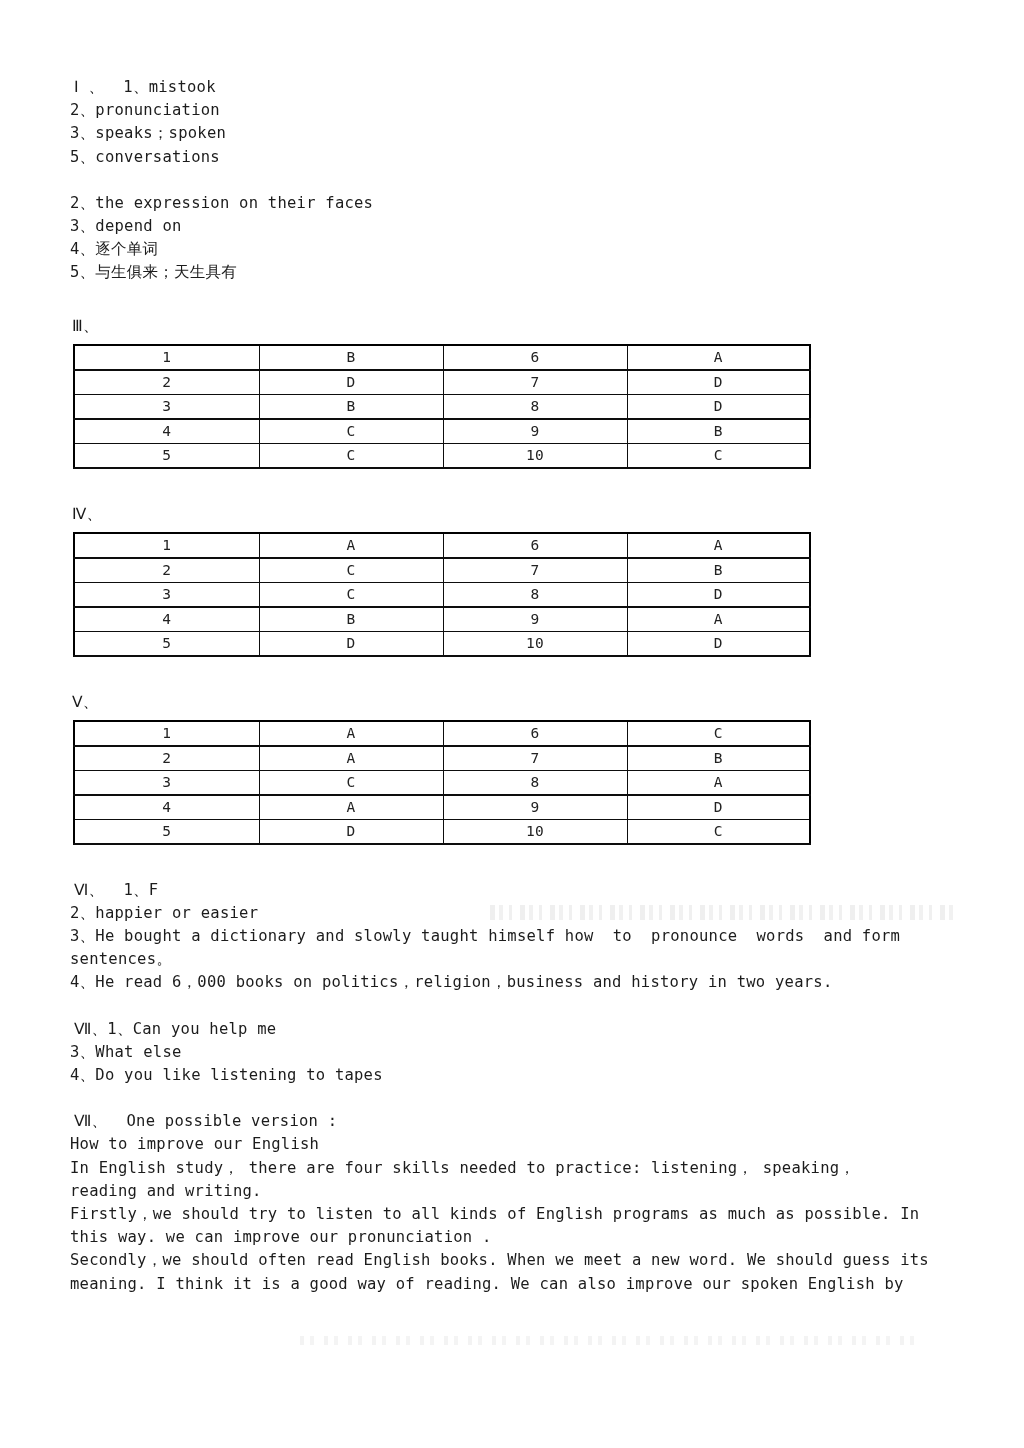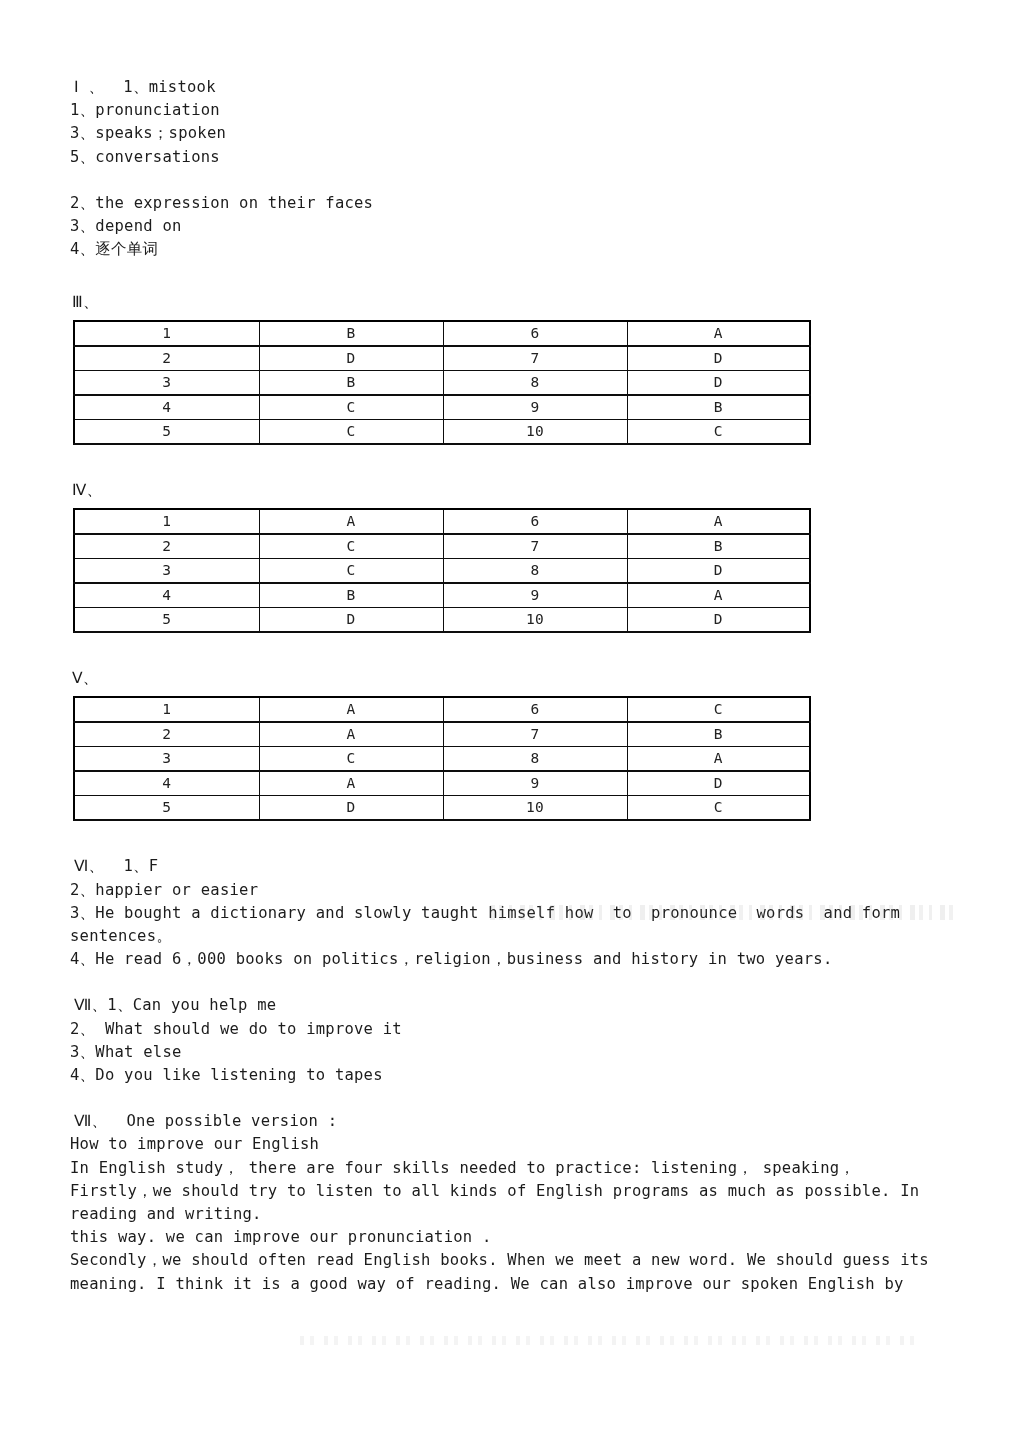--- a/index.html
+++ b/index.html
@@ -121,31 +121,32 @@
 </style>
 </head>
 <body>
 
 <div class="page">
 
   <div class="content">
 
     <div class="block">
       <div class="line indent-head">Ⅰ 、  1、mistook</div>
-      <div class="line">1、pronunciation</div>
+      <div class="line">2、pronunciation</div>
       <div class="line">3、speaks；spoken</div>
       <div class="line">5、conversations</div>
     </div>
 
     <div class="gap-sm"></div>
 
     <div class="block">
       <div class="line">2、the expression on their faces</div>
       <div class="line">3、depend on</div>
       <div class="line">4、逐个单词</div>
+      <div class="line">5、与生俱来；天生具有</div>
     </div>
 
     <div class="gap-md"></div>
 
     <div class="block table-wrap">
       <div class="sec-head">Ⅲ、</div>
       <table class="ans-table">
         <colgroup>
             <col class="c1">
             <col class="c2">
@@ -286,33 +287,32 @@
       <div class="line">2、happier or easier</div>
       <div class="line">3、He bought a dictionary and slowly taught himself how  to  pronounce  words  and form</div>
       <div class="line">sentences。</div>
       <div class="line">4、He read 6，000 books on politics，religion，business and history in two years.</div>
     </div>
 
     <div class="gap-sm"></div>
 
     <div class="block">
       <div class="line indent-head">Ⅶ、1、Can you help me</div>
-      <div class="line">2、 What should we do to improve it</div>
       <div class="line">3、What else</div>
       <div class="line">4、Do you like listening to tapes</div>
     </div>
 
     <div class="gap-sm"></div>
 
     <div class="block">
       <div class="line indent-head">Ⅶ、  One possible version :</div>
       <div class="line">How to improve our English</div>
       <div class="line">In English study， there are four skills needed to practice: listening， speaking，</div>
+      <div class="line">reading and writing.</div>
       <div class="line">Firstly，we should try to listen to all kinds of English programs as much as possible. In</div>
-      <div class="line">reading and writing.</div>
       <div class="line">this way. we can improve our pronunciation .</div>
       <div class="line">Secondly，we should often read English books. When we meet a new word. We should guess its</div>
       <div class="line">meaning. I think it is a good way of reading. We can also improve our spoken English by</div>
     </div>
 
   </div>
 
   <div class="watermark"></div>
   <div class="watermark2"></div>
 

